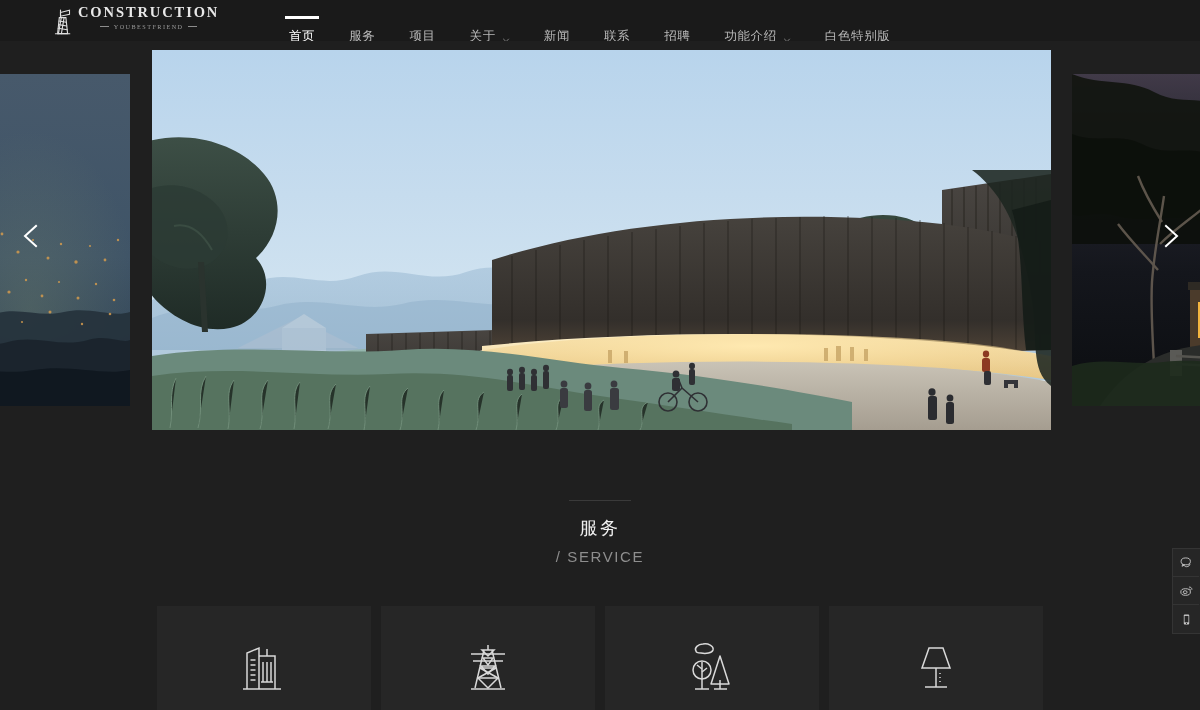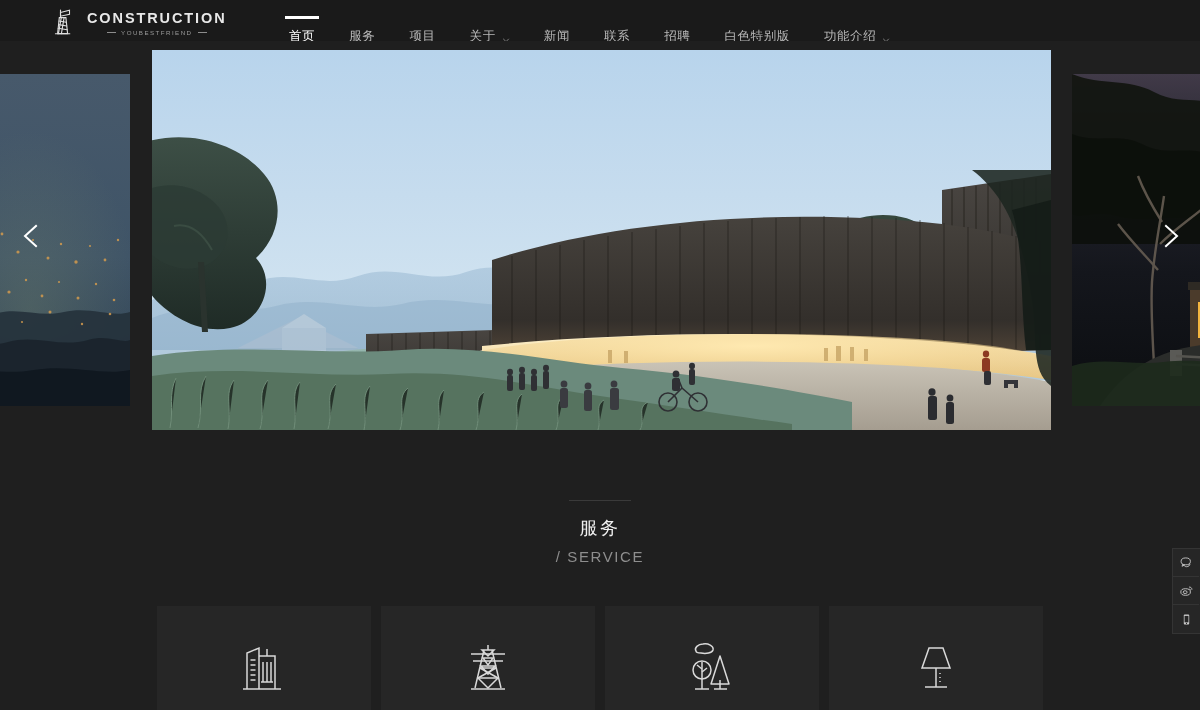--- a/index.html
+++ b/index.html
@@ -10,22 +10,22 @@
     -webkit-font-smoothing:antialiased;
   }
 
   
   .header{
     position:relative; width:1200px; height:41px;
     background:#1a1a1a;
     display:flex; align-items:center;
   }
   .logo-wrap{
-    display:flex; align-items:flex-end; gap:9px;
-    margin-left:52px; width:170px;
+    display:flex; align-items:flex-start; 
+    margin-left:52px; width:170px;font-family:Liberation Serif, serif;
   }
   .logo-mark{ width:26px; height:32px; flex:0 0 26px; }
   .logo-text{ display:flex; flex-direction:column; justify-content:center; }
   .logo-title{
     color:#e8e8e8; font-size:14.5px; font-weight:bold;
     letter-spacing:1.9px; line-height:15px;
   }
   .logo-sub{
     display:flex; align-items:center; gap:5px;
     margin-top:3px; justify-content:center;
@@ -161,30 +161,30 @@
 
     <div class="nav-item">
       <span>联系</span>
     </div>
 
     <div class="nav-item">
       <span>招聘</span>
     </div>
 
     <div class="nav-item">
-      <span>白色特别版</span>
-    </div>
-
-    <div class="nav-item">
       <span>功能介绍</span>
       <span class="caret">
         <svg viewBox="0 0 10 10" width="8" height="8">
             <path d="M1.5 3.5 L5 7 L8.5 3.5" stroke="#9b9b9b" stroke-width="1" fill="none"></path>
           </svg>
       </span>
+    </div>
+
+    <div class="nav-item">
+      <span>白色特别版</span>
     </div>
 
   </nav>
 </div>
 
 <div class="hero">
 
   <div class="slide slide-prev">
     <svg width="200" height="332" viewBox="0 0 200 332" preserveAspectRatio="none">
       <defs>

